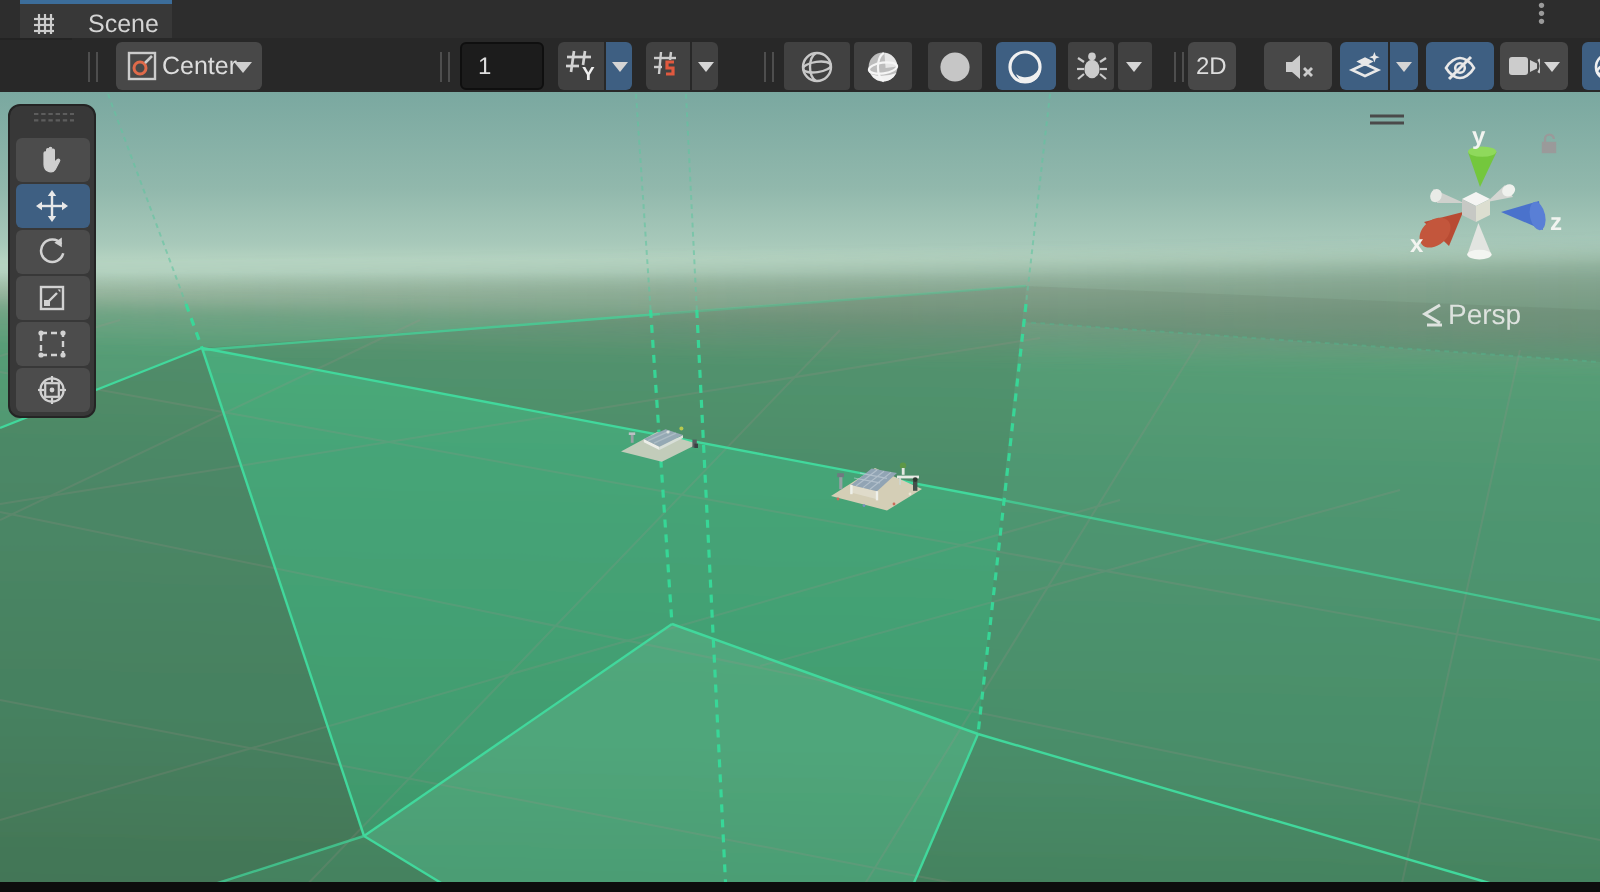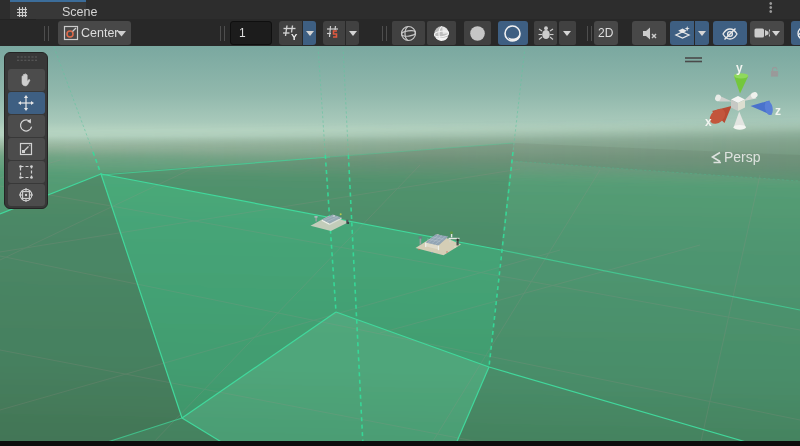--- a/index.html
+++ b/index.html
@@ -3,21 +3,21 @@
 <meta charset="utf-8">
 <style>
   html,body{margin:0;padding:0;width:800px;height:446px;overflow:hidden;background:#282828;
     font-family:"Liberation Sans",sans-serif;}
   #root{position:relative;width:800px;height:446px;}
   .abs{position:absolute;}
   
   #tabbar{left:0;top:0;width:800px;height:19px;background:#2d2d2d;border-bottom:1px solid #232323;}
   #tab{left:10px;top:0;width:76px;height:19px;background:#383838;border-top:2px solid #3c6d9a;
        box-sizing:border-box;color:#d4d4d4;font-size:12.5px;}
-  #tab span{position:absolute;left:23px;top:2.5px;margin-left:29px;}
+  #tab span{position:absolute;left:5px;top:2.5px;margin-left:29px;}
   #dots3{left:769px;top:2px;width:4px;height:14px;color:#9a9a9a;font-size:10px;line-height:4px;}
   
   #toolbar{left:0;top:19px;width:800px;height:27px;background:#282828;margin-left:36px;}
   .btn{position:absolute;top:2px;height:24px;background:#484848;border-radius:3px;box-sizing:border-box;}
   .seg{background:#414141;border-radius:2px;}
   .blue{background:#3e5f82;}
   .vsep{position:absolute;top:7px;width:1px;height:15px;background:#4e4e4e;}
   .btxt{color:#dddddd;font-size:12.5px;position:absolute;}
   
   #scene{left:0;top:46px;width:800px;height:400px;}

